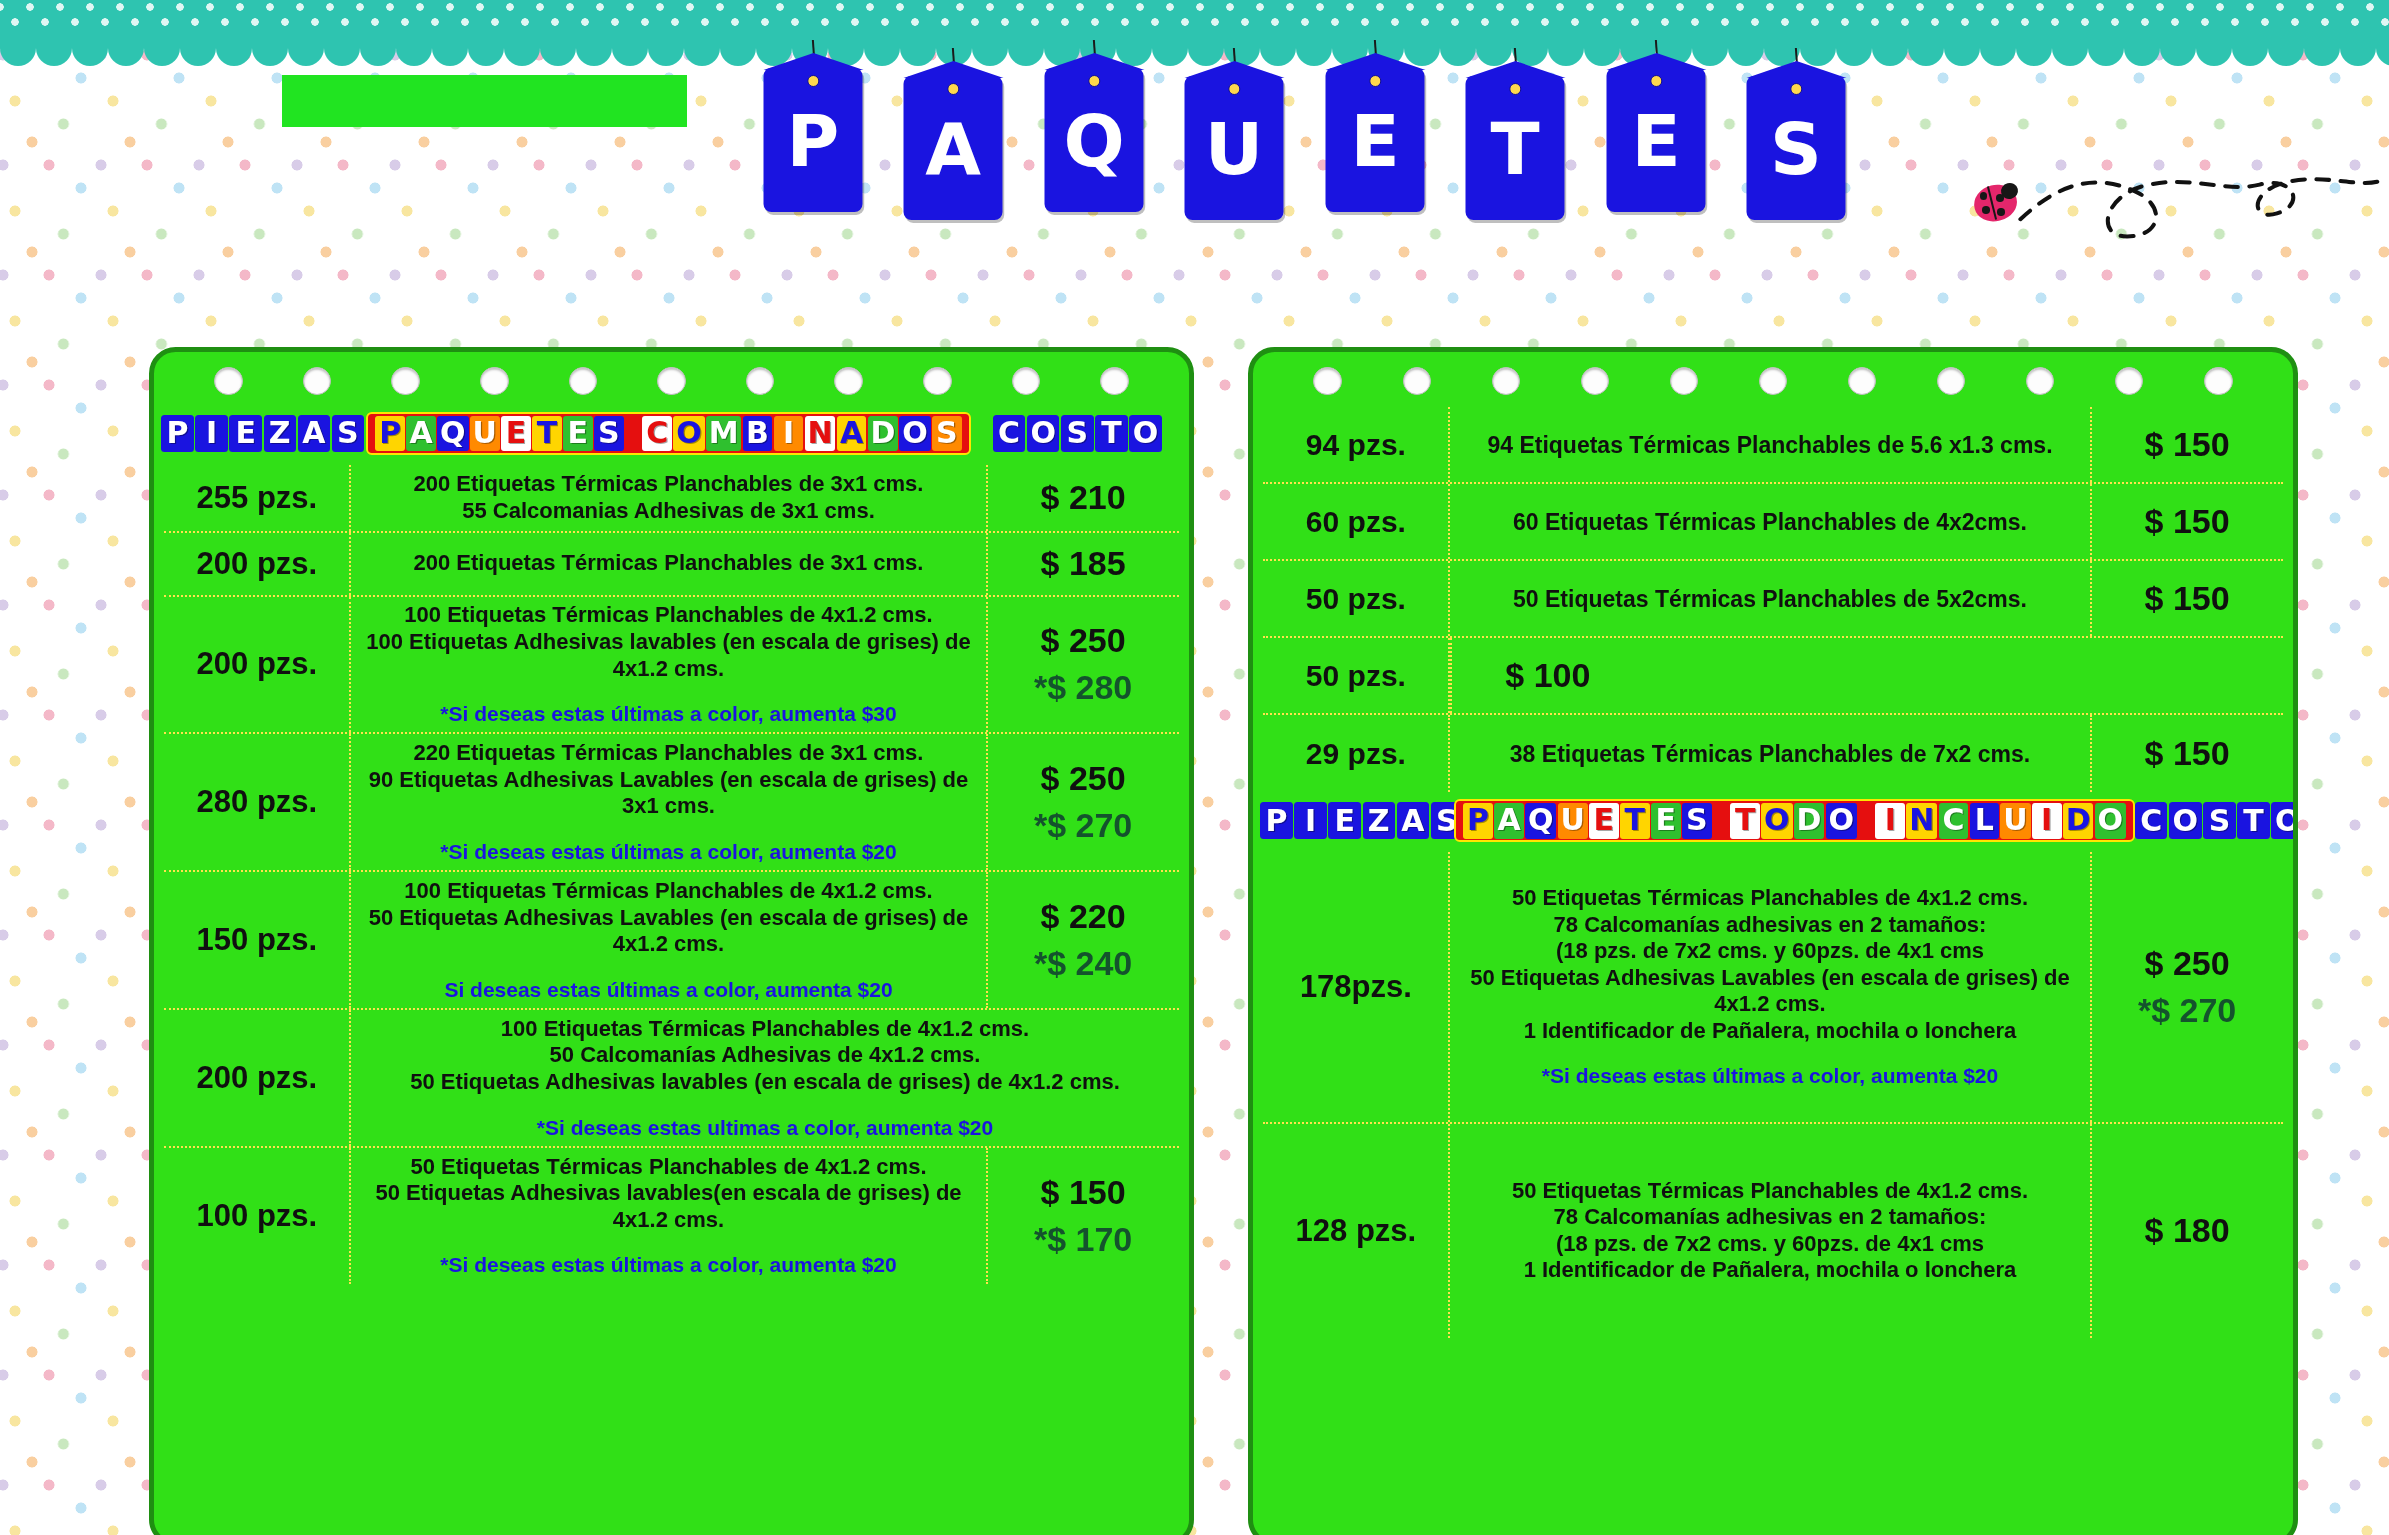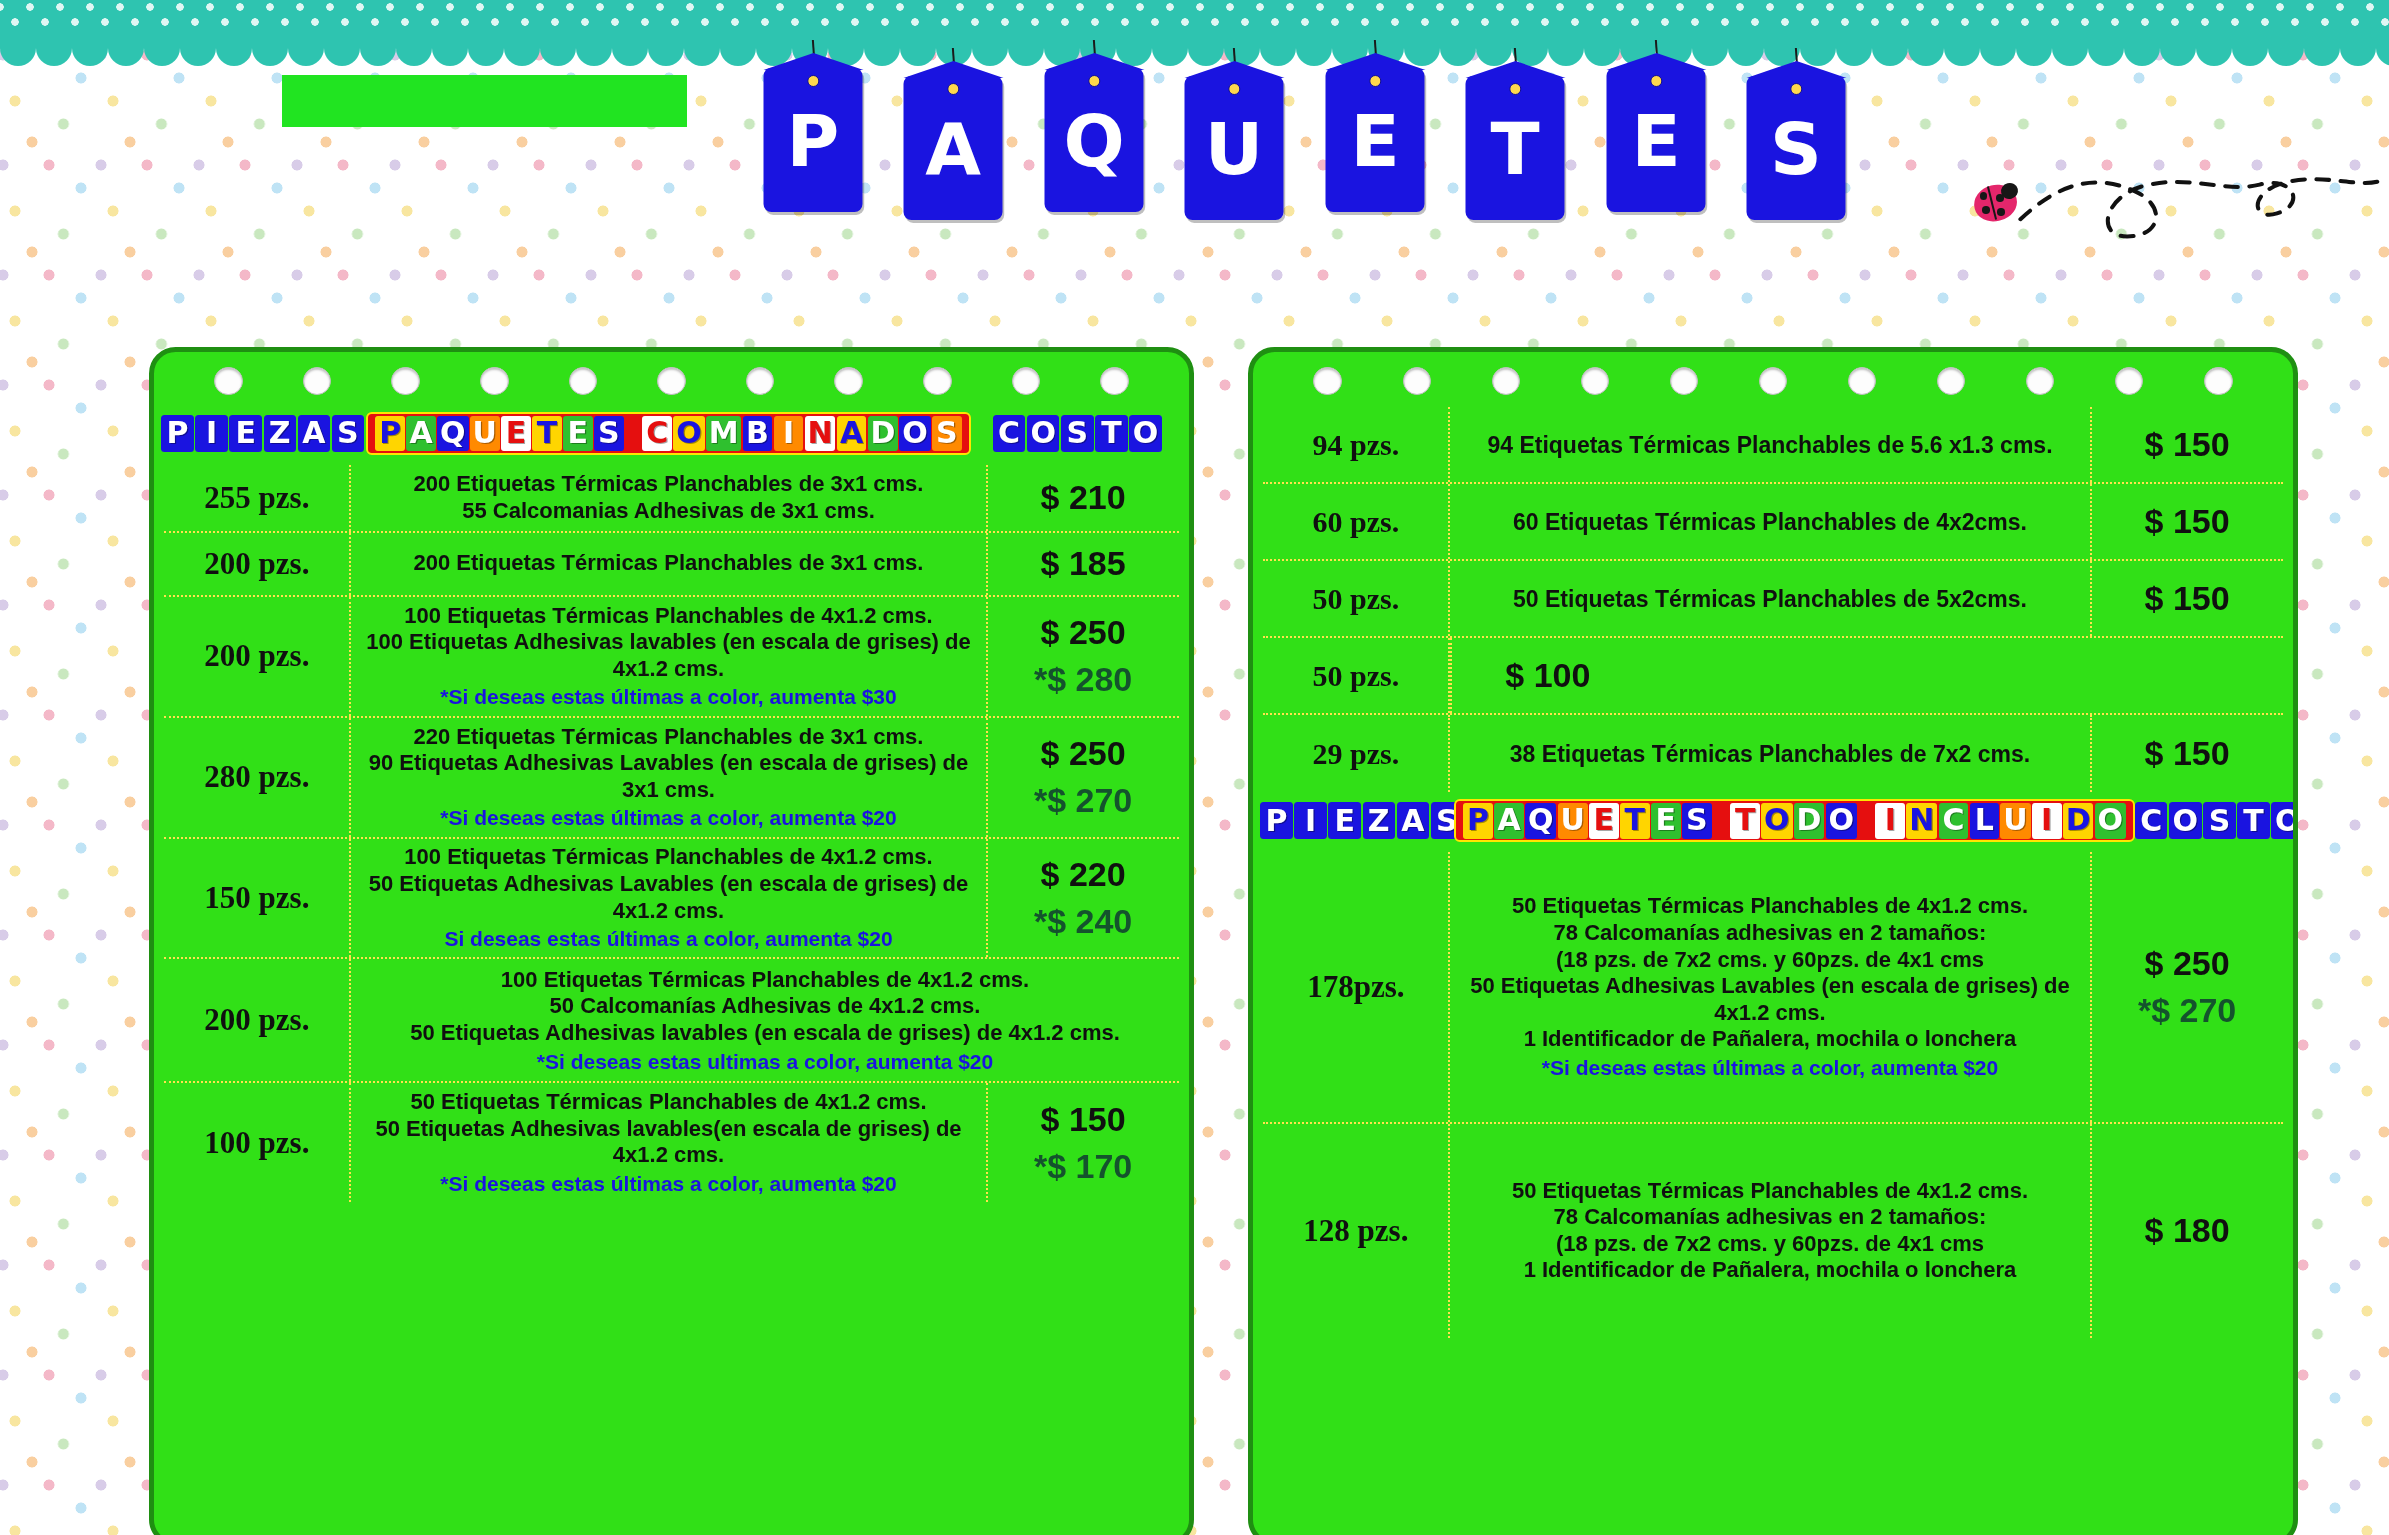--- a/index.html
+++ b/index.html
@@ -295,21 +295,21 @@
     display: flex;
     align-items: center;
     border-bottom: 2.9px dotted #ffe34d;
     box-sizing: border-box;
   }
   .row:last-child { border-bottom: none; }
 
   .cell-pieces {
     width: 185px;
     text-align: center;
-    font-family: Liberation Serif, serif;
+    font-family: Liberation Sans, sans-serif;
     font-weight: bold;
     font-size: 31px;
     color: #101010;
     border-right: 2.9px dotted #ffe34d;
     align-self: stretch;
     display: flex;
     align-items: center;
     justify-content: center;
   }
   .cell-desc {
@@ -334,21 +334,21 @@
     font-family: "Liberation Sans", sans-serif;
     font-weight: bold;
     font-size: 34px;
     color: #101010;
   }
   .note {
     color: #1a14e0;
     font-weight: bold;
     font-size: 21px;
     line-height: 25.4px;
-    margin-top: 2px;
+    margin-top: 19px;
     display: block;
   }
   .cost-alt {
     color: #14532d;
     font-size: 34px;
   }
   .cost-main { color: #101010; }
 
   
   .row.compact .cell-desc { font-size: 23px; line-height: 28px; padding: 8px 5.8px; }

